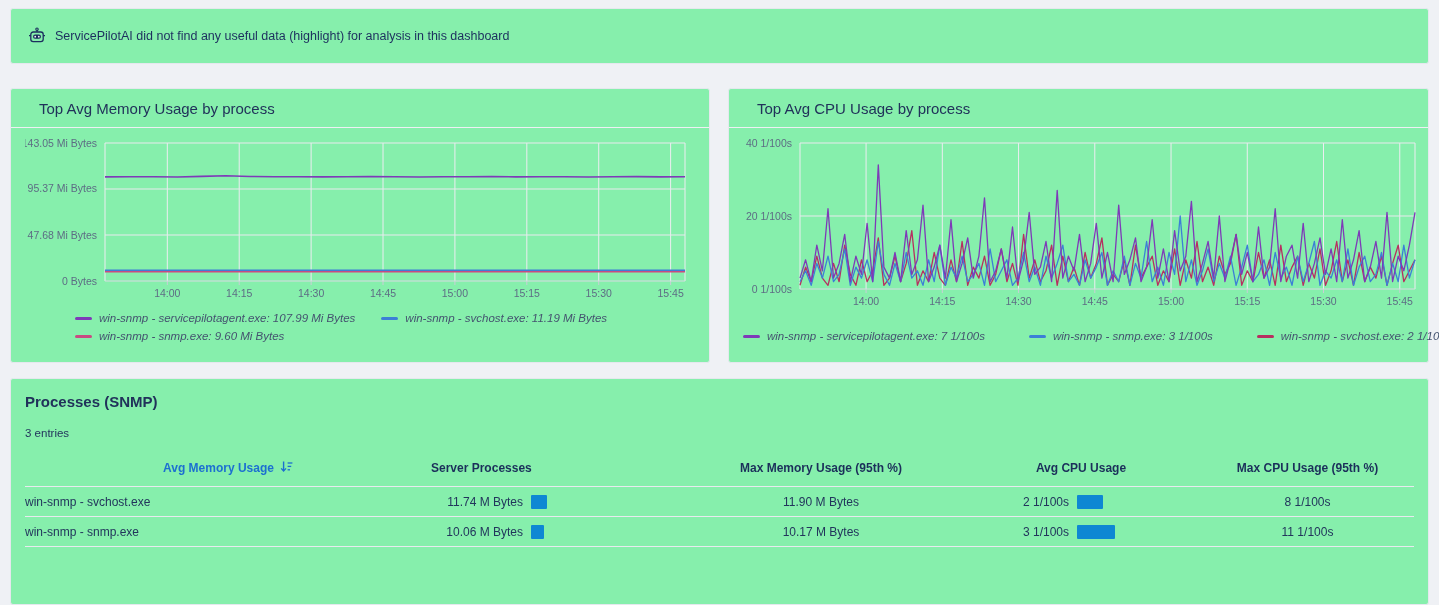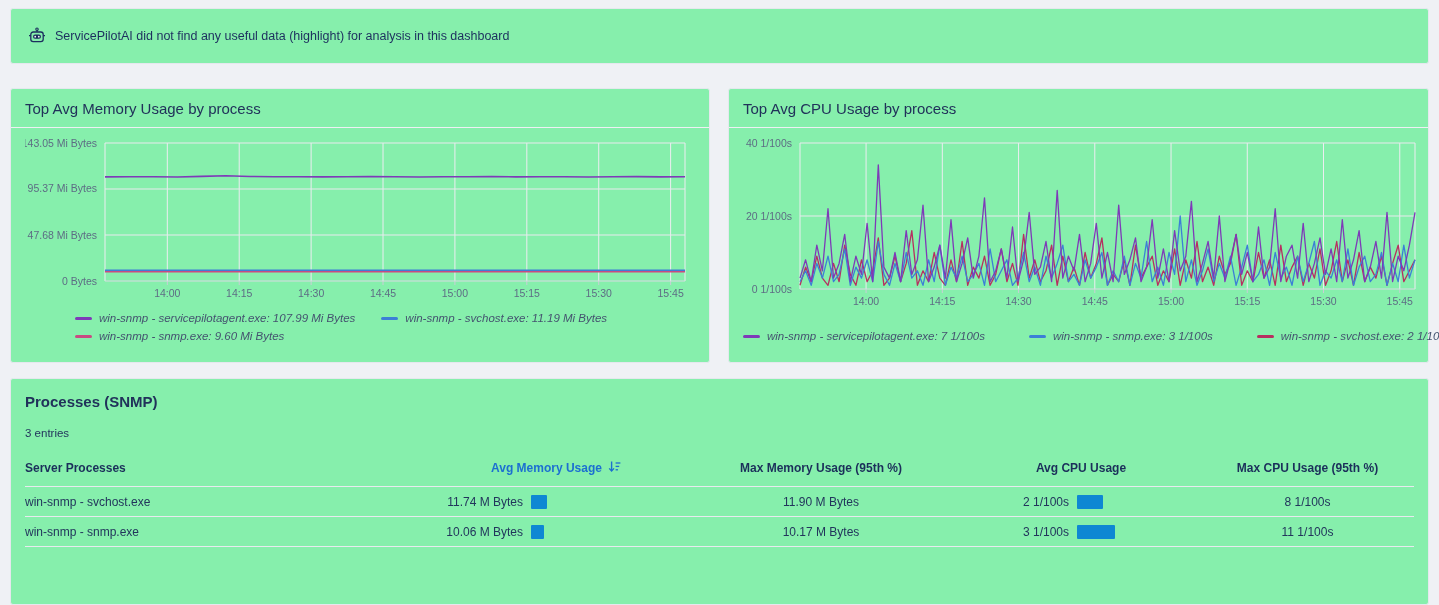--- a/index.html
+++ b/index.html
@@ -8,21 +8,21 @@
   .page{padding:8px 10px;box-sizing:border-box;}
   .panel{background:#86efac;border:1px solid #e5e8ee;border-radius:3px;box-sizing:border-box;}
   
   .banner{height:56px;display:flex;align-items:center;gap:9px;padding:0 17px;margin-bottom:24px;}
   .banner-text{font-size:12.5px;color:#1c2f5e;}
   .bot{display:inline-flex;align-items:center;}
   
   .charts-row{display:flex;gap:18px;margin-bottom:15px;}
   .chart-panel{width:700px;height:275px;}
   .chart-panel.cpu{width:701px;}
-  .panel-title{margin:0;padding:11px 14px 10px;font-size:15px;font-weight:400;color:#21325a;
+  .panel-title{margin:0;padding:11px 28px 10px;font-size:15px;font-weight:400;color:#21325a;
                border-bottom:1px solid #eef0f3;}
   .chart-body{padding:7px 14px 0;}
   svg text{font-family:"Liberation Sans",sans-serif;}
   .legend{font-size:11.5px;color:#44536f;}
   .legend-item{display:inline-flex;align-items:center;gap:7px;white-space:nowrap;font-style:italic;}
   .swatch{width:17px;height:3px;border-radius:2px;display:inline-block;flex:0 0 17px;}
   .legend-mem{width:570px;margin:5px auto 0;display:flex;flex-wrap:wrap;column-gap:26px;row-gap:6px;}
   .legend-cpu{display:flex;justify-content:flex-start;column-gap:44px;margin-top:11px;}
   
   .table-panel{min-height:227px;padding:0 14px 8px;}
@@ -177,33 +177,33 @@
           </div>
       </div>
     </section>
   </div>
 
   <section class="panel table-panel">
     <h2 class="tp-title">Processes (SNMP)</h2>
     <div class="entries">3 entries</div>
 
     <div class="t-row t-head">
-      <div class="th">Server Processes</div>
       <div class="th c2h">
         <span>Avg Memory Usage</span>
         <span>
           <svg width="13" height="13" viewBox="0 0 13 13">
             <line x1="3.6" y1="1.5" x2="3.6" y2="10.6" stroke="#1c6fd1" stroke-width="1.4"></line>
             <polyline points="1.2,8.4 3.6,11 6,8.4" fill="none" stroke="#1c6fd1" stroke-width="1.4"></polyline>
             <line x1="7.6" y1="3" x2="12.4" y2="3" stroke="#1c6fd1" stroke-width="1.3"></line>
             <line x1="7.6" y1="6.4" x2="11.2" y2="6.4" stroke="#1c6fd1" stroke-width="1.3"></line>
             <line x1="7.6" y1="9.8" x2="10" y2="9.8" stroke="#1c6fd1" stroke-width="1.3"></line>
           </svg>
         </span>
       </div>
+      <div class="th">Server Processes</div>
       <div class="th center">Max Memory Usage (95th %)</div>
       <div class="th center">Avg CPU Usage</div>
       <div class="th center">Max CPU Usage (95th %)</div>
     </div>
 
     <div id="tbody">
         <div class="t-row t-body-row">
           <div>win-snmp - svchost.exe</div>
           <div class="cell-flex">
             <span class="val-mem">11.74 M Bytes</span>

